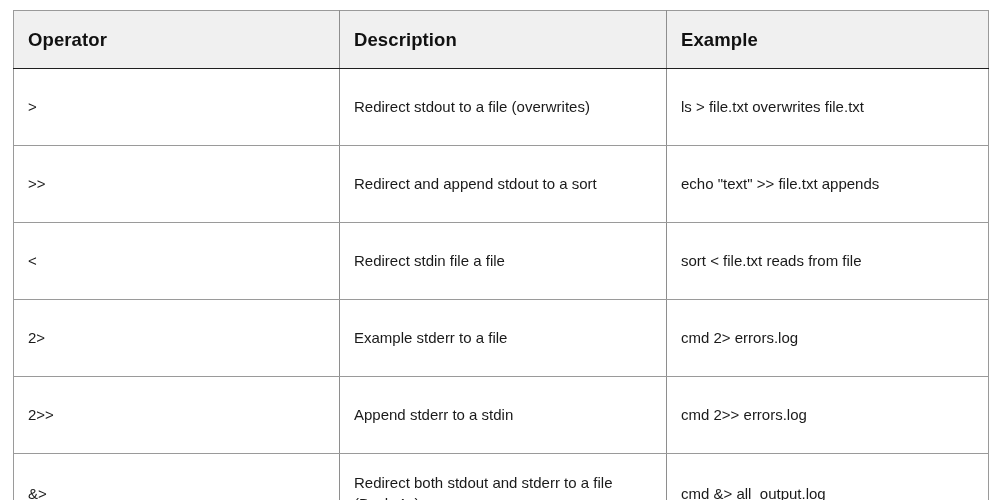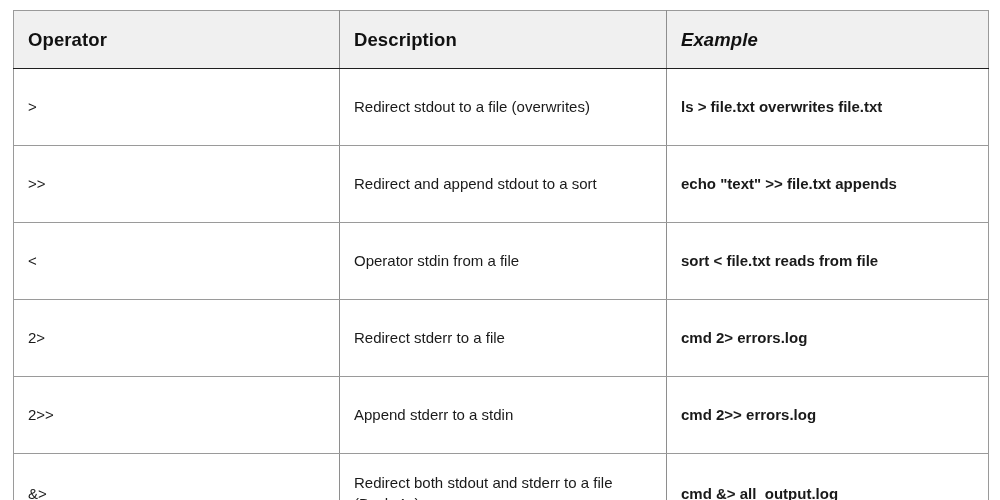--- a/index.html
+++ b/index.html
@@ -46,37 +46,35 @@
     vertical-align: middle;
     color: #111111;
     height: 57px;
     padding: 0 14px;
     border-right: 1px solid #8e8e8e;
     border-bottom: 1.5px solid #1f1f1f;
     letter-spacing: 0.1px;
   }
   thead th:last-child {
     border-right: none;
-    font-style: italic;
   }
 
   tbody td {
     font-size: 15px;
     line-height: 1.38;
     text-align: left;
     vertical-align: middle;
     color: #1a1a1a;
     padding: 9px 14px;
     border-right: 1px solid #8e8e8e;
     border-bottom: 1px solid #9a9a9a;
     word-wrap: break-word;
   }
   tbody td:last-child {
     border-right: none;
-    font-weight: bold;
   }
   tbody tr:last-child td {
     border-bottom: none;
   }
 
   tbody tr.row-single td { height: 58px; }
   tbody tr.row-double td { height: 62px; }
 
   td.cell-operator { white-space: nowrap; }
 </style>
@@ -103,26 +101,26 @@
         <td class="cell-description">Redirect stdout to a file (overwrites)</td>
         <td class="cell-example">ls &gt; file.txt overwrites file.txt</td>
       </tr>
       <tr class="row-single">
         <td class="cell-operator">&gt;&gt;</td>
         <td class="cell-description">Redirect and append stdout to a sort</td>
         <td class="cell-example">echo "text" &gt;&gt; file.txt appends</td>
       </tr>
       <tr class="row-single">
         <td class="cell-operator">&lt;</td>
-        <td class="cell-description">Operator stdin from a file</td>
+        <td class="cell-description">Redirect stdin file a file</td>
         <td class="cell-example">sort &lt; file.txt reads from file</td>
       </tr>
       <tr class="row-single">
         <td class="cell-operator">2&gt;</td>
-        <td class="cell-description">Redirect stderr to a file</td>
+        <td class="cell-description">Example stderr to a file</td>
         <td class="cell-example">cmd 2&gt; errors.log</td>
       </tr>
       <tr class="row-single">
         <td class="cell-operator">2&gt;&gt;</td>
         <td class="cell-description">Append stderr to a stdin</td>
         <td class="cell-example">cmd 2&gt;&gt; errors.log</td>
       </tr>
       <tr class="row-double">
         <td class="cell-operator">&amp;&gt;</td>
         <td class="cell-description">Redirect both stdout and stderr to a file (Bash 4+)</td>

